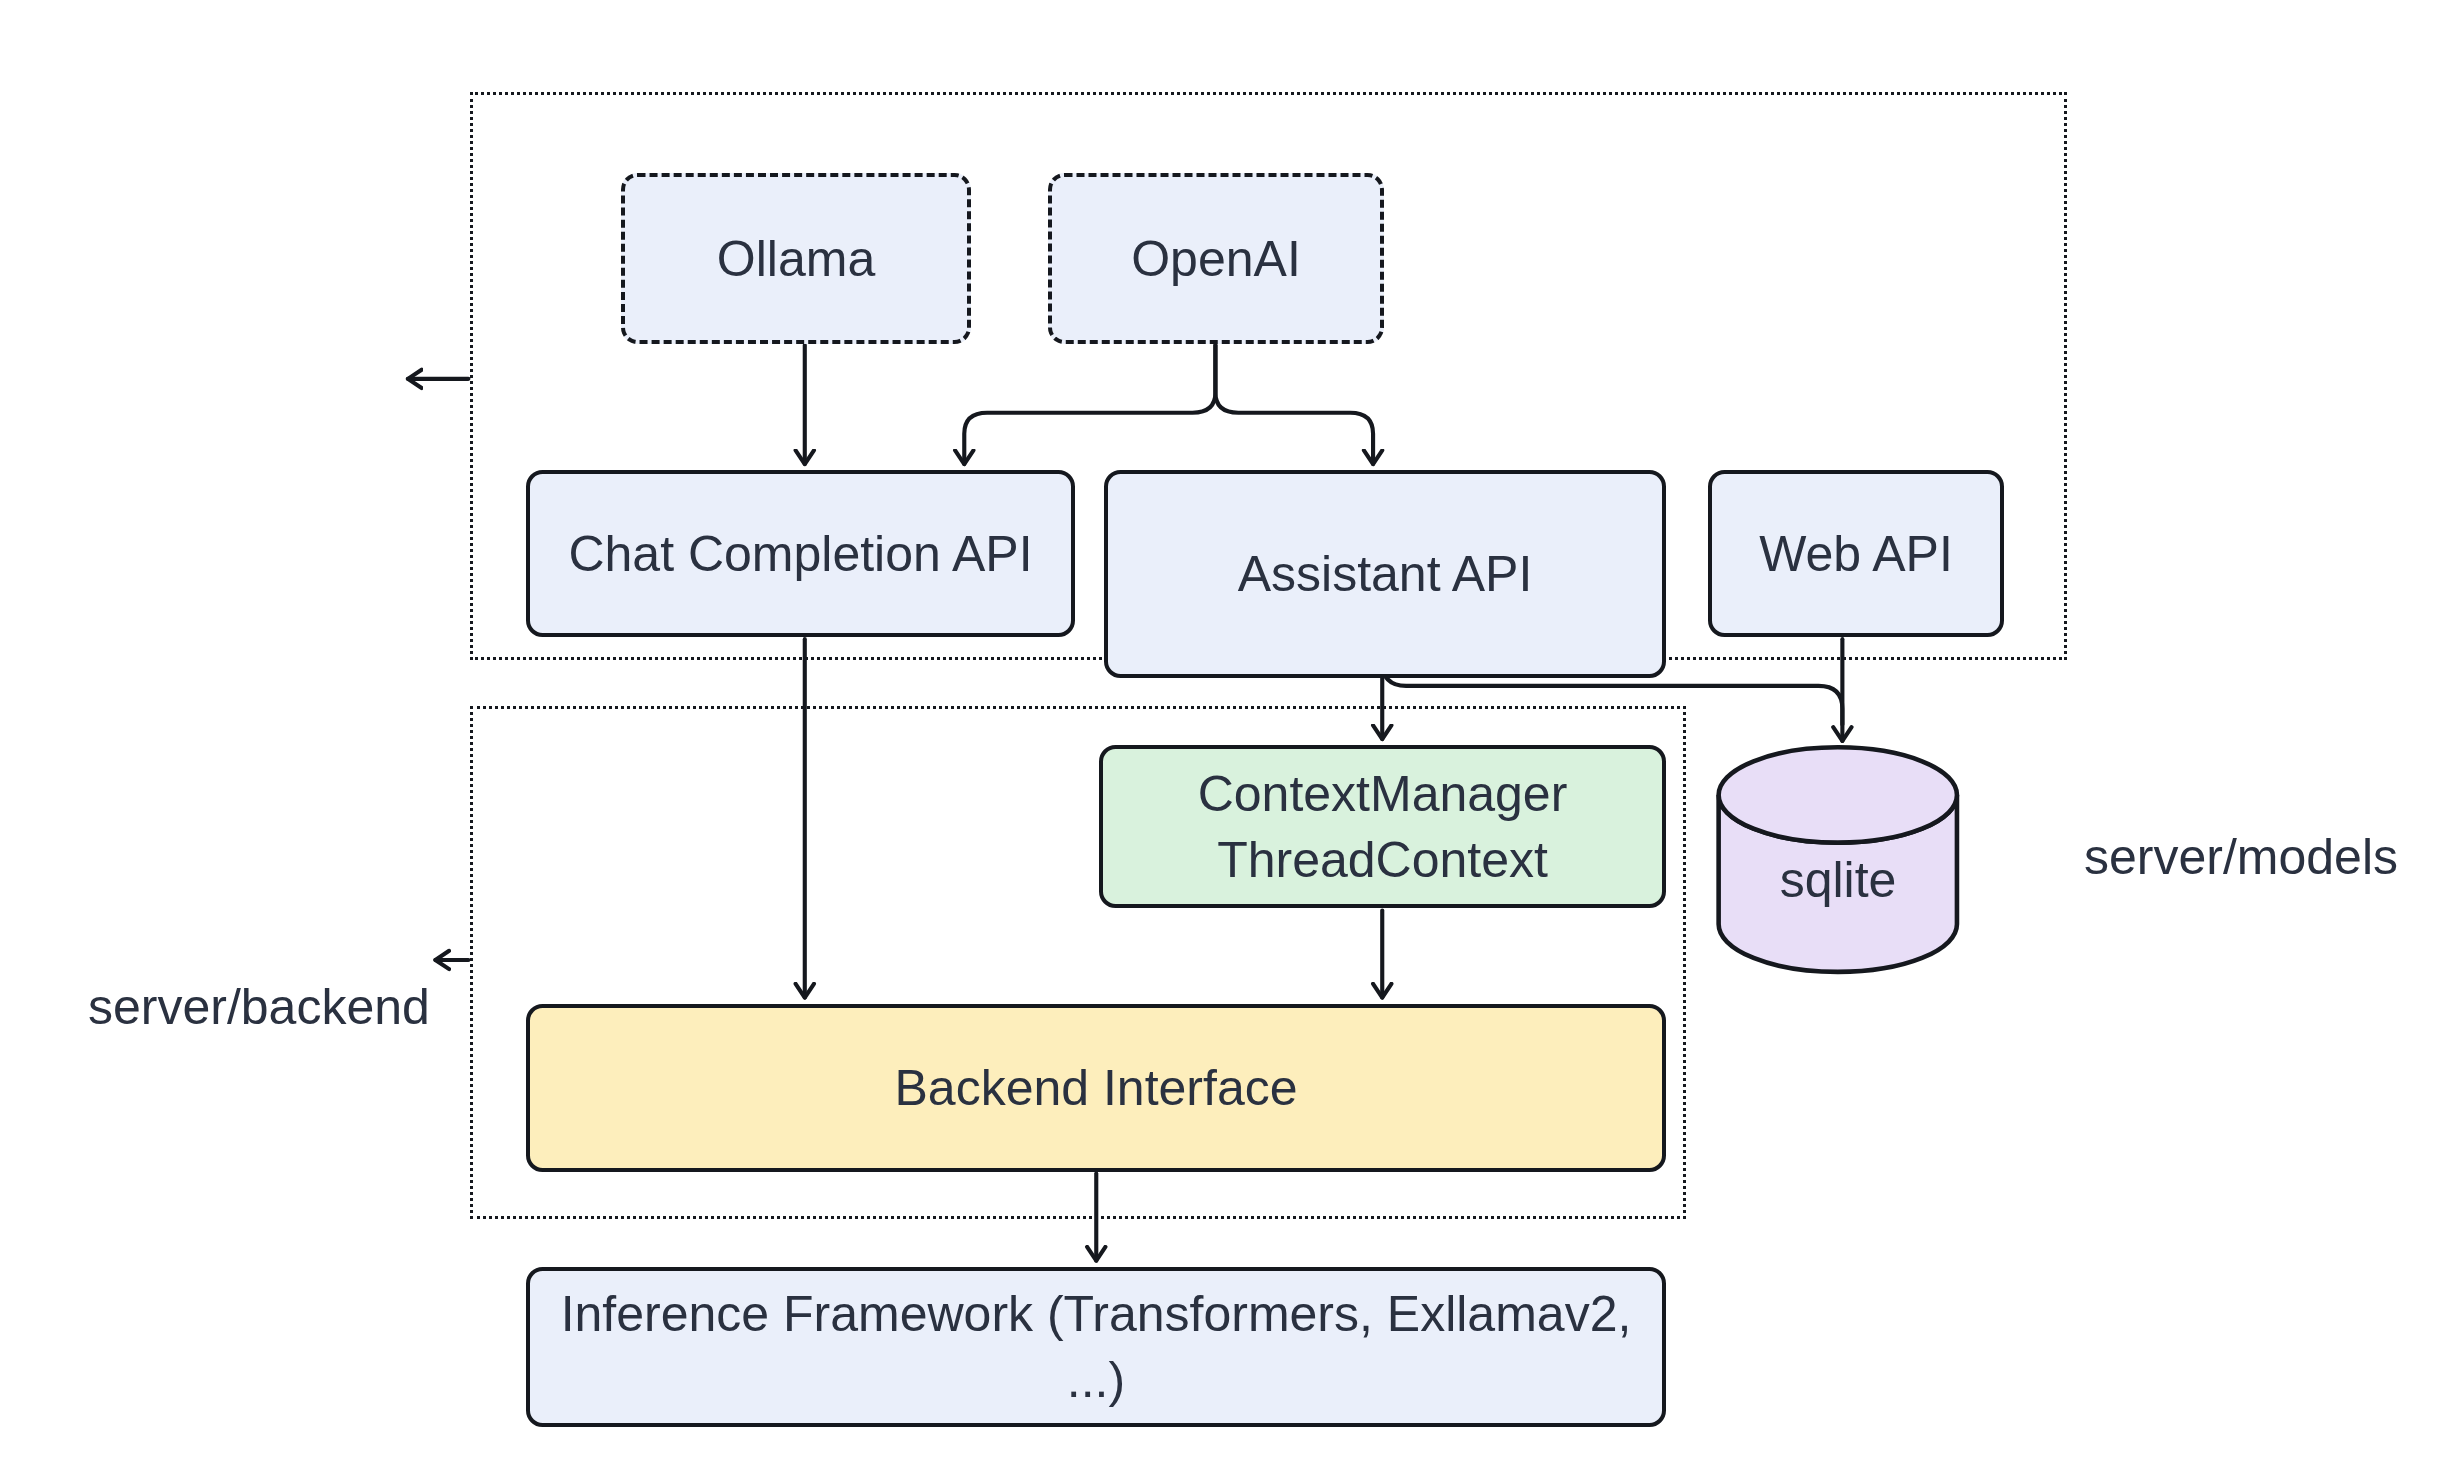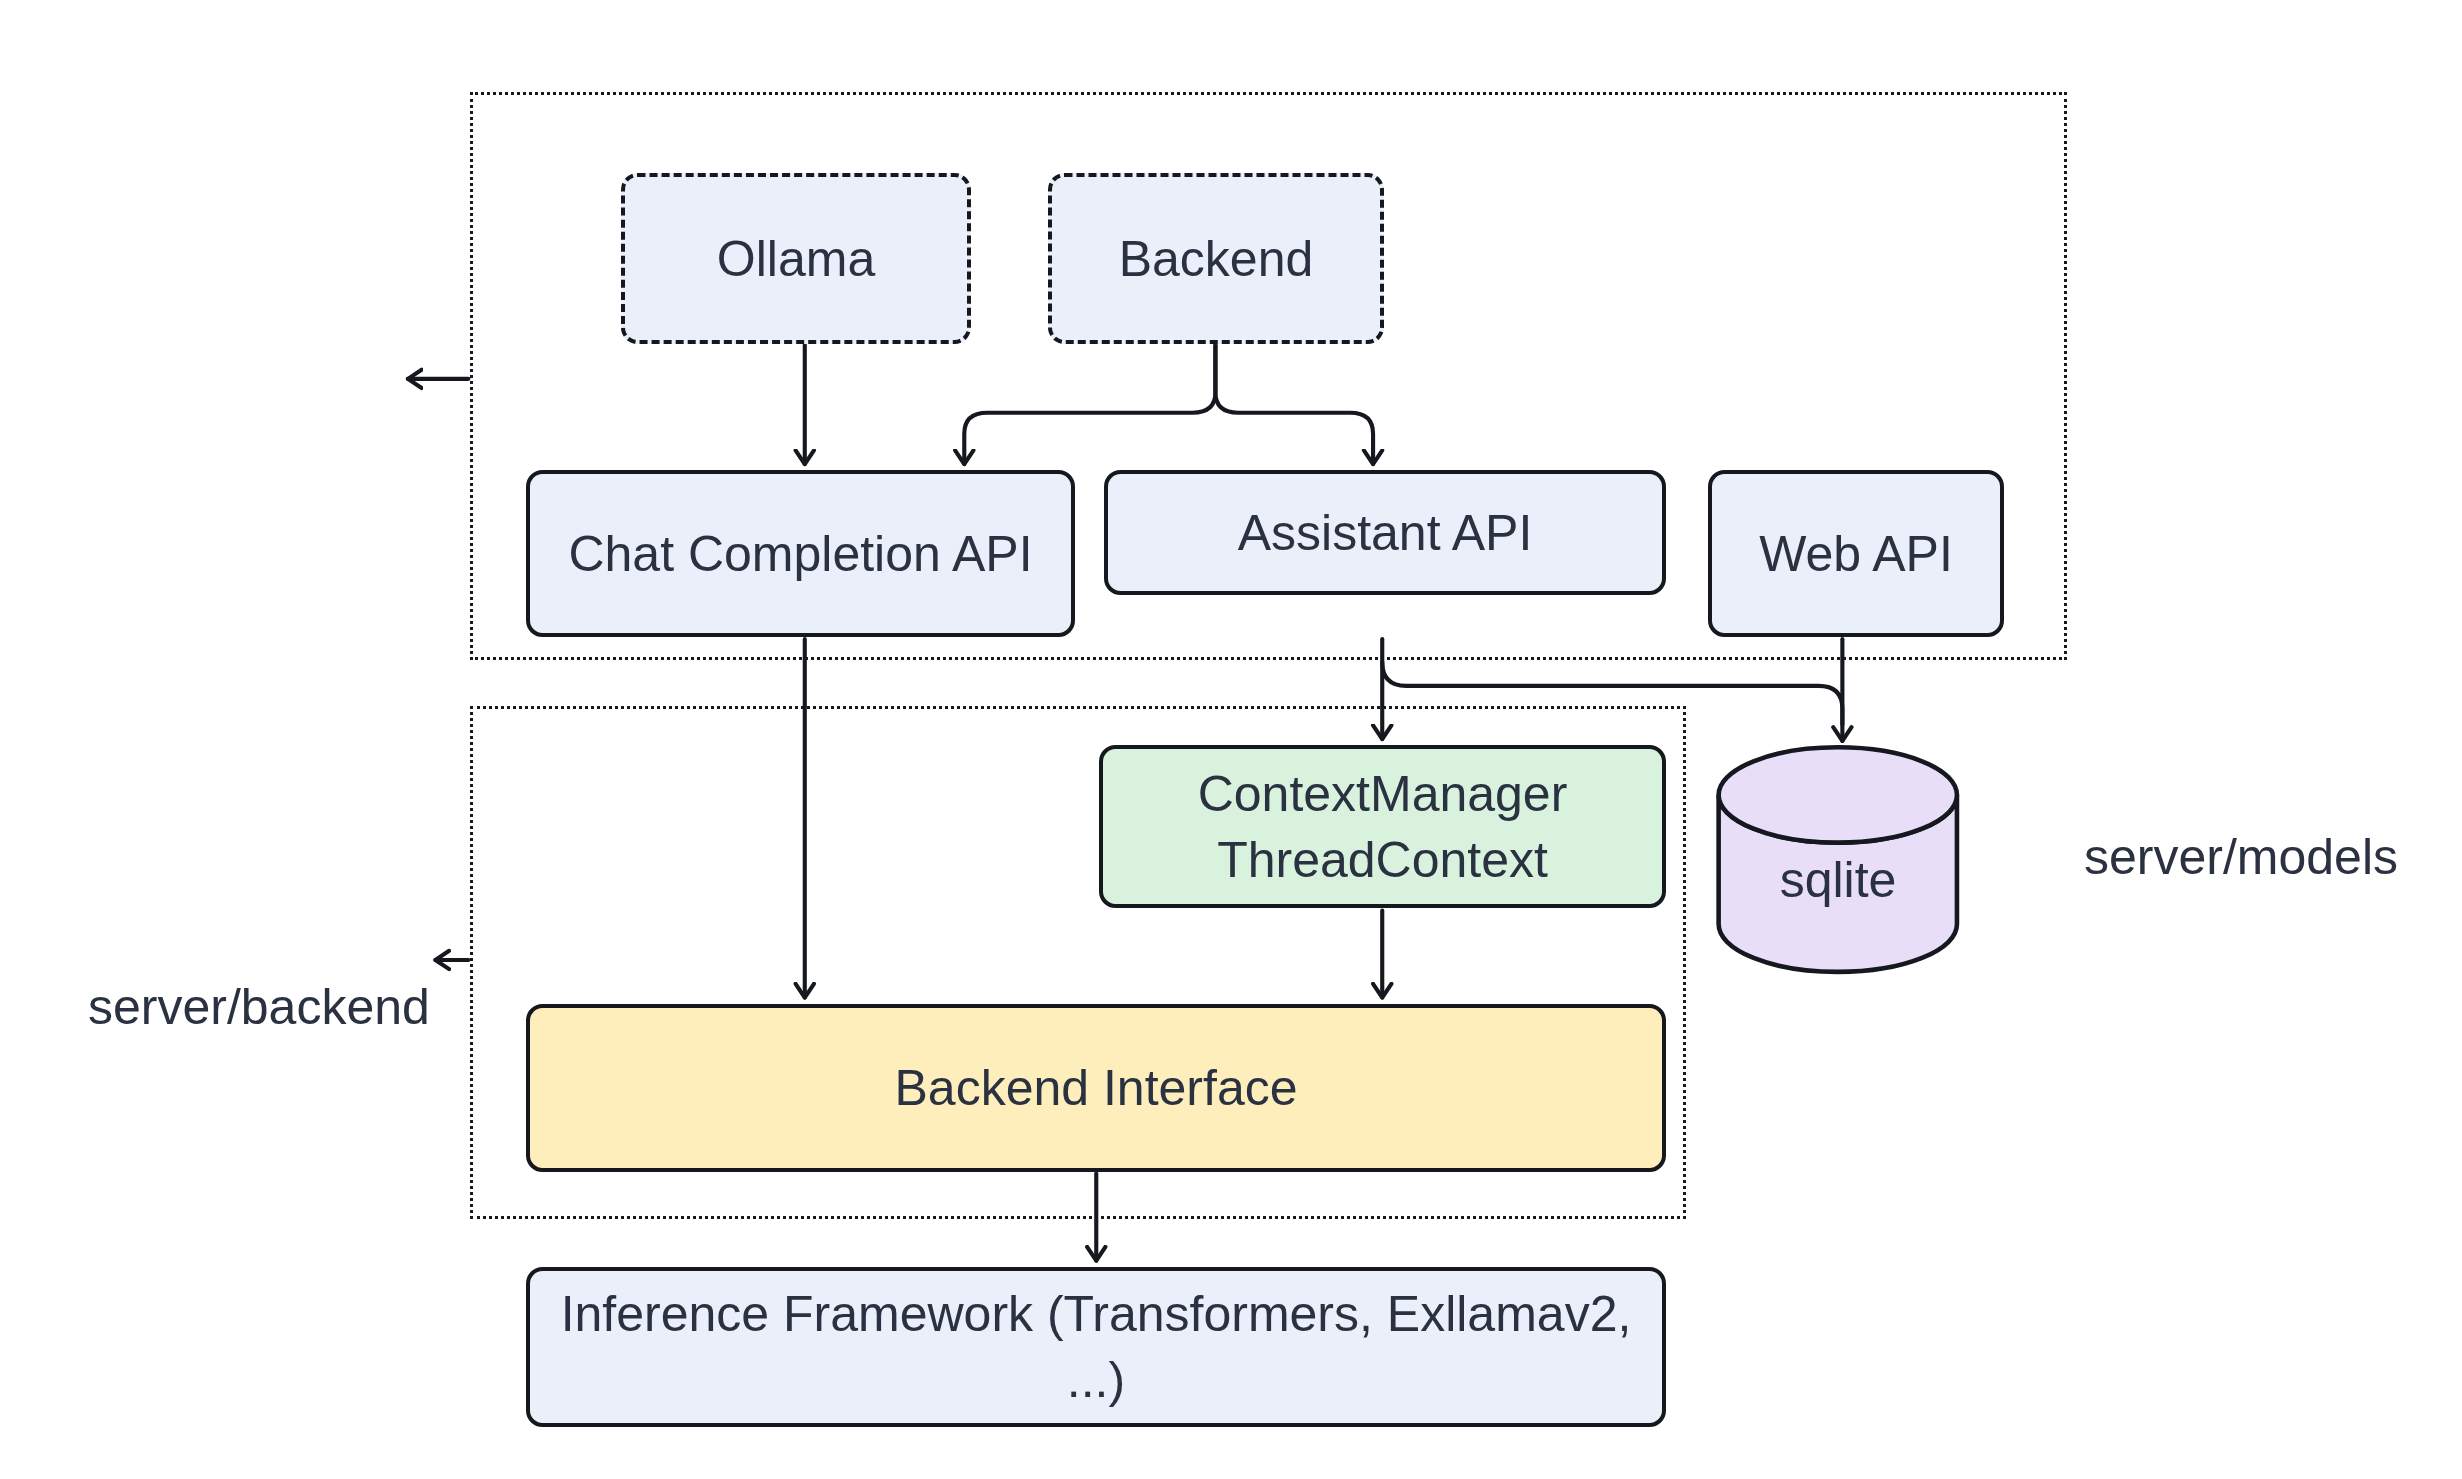--- a/index.html
+++ b/index.html
@@ -53,21 +53,21 @@
     align-items: center;
     justify-content: center;
     text-align: center;
     line-height: 1.32;
     z-index: 3;
   }
   .node.dashed { border-style: dashed; border-width: 4.6px; }
   .n-ollama  { left: 621px;  top: 173px;  width: 350px;  height: 171px; }
   .n-openai  { left: 1048px; top: 173px;  width: 336px;  height: 171px; }
   .n-chat    { left: 526px;  top: 470px;  width: 549px;  height: 167px; }
-  .n-assist  { left: 1104px; top: 470px;  width: 562px;  height: 125px; }
+  .n-assist  { left: 1104px; top: 470px;  width: 562px;  height: 208px; }
   .n-web     { left: 1708px; top: 470px;  width: 296px;  height: 167px; }
   .n-ctx     { left: 1099px; top: 745px;  width: 567px;  height: 163px; background: var(--node-green); }
   .n-backend { left: 526px;  top: 1004px; width: 1140px; height: 168px; background: var(--node-yellow); }
   .n-infer   { left: 526px;  top: 1267px; width: 1140px; height: 160px; }
   .side-label {
     position: absolute;
     color: var(--text);
     font-size: 50px;
     line-height: 59px;
     white-space: nowrap;
@@ -117,21 +117,21 @@
     <g stroke="#15181e" stroke-width="5" fill="#e8def7">
       <path d="M 1875 867 L 1875 1008 A 130 52 0 0 0 2135 1008 L 2135 867 A 130 52 0 0 1 1875 867 Z"></path>
       <ellipse cx="2005" cy="867" rx="130" ry="52"></ellipse>
     </g>
   </svg>
 
   <div class="node dashed n-ollama">
     <span>Ollama</span>
   </div>
   <div class="node dashed n-openai">
-    <span>Backend</span>
+    <span>OpenAI</span>
   </div>
   <div class="node n-chat">
     <span>Chat Completion API</span>
   </div>
   <div class="node n-assist">
     <span>Assistant API</span>
   </div>
   <div class="node n-web">
     <span>Web API</span>
   </div>

